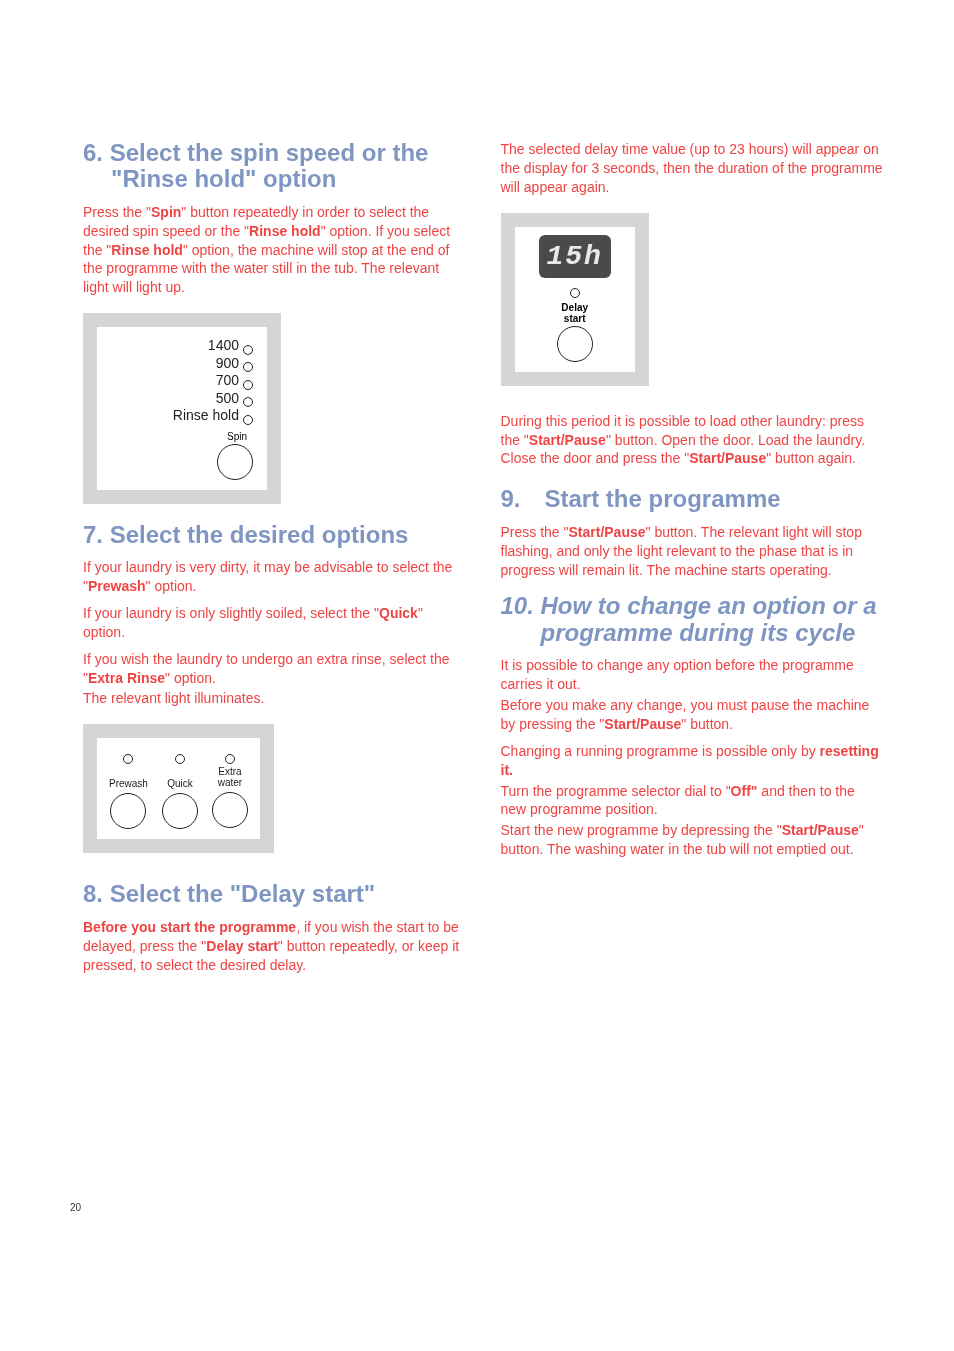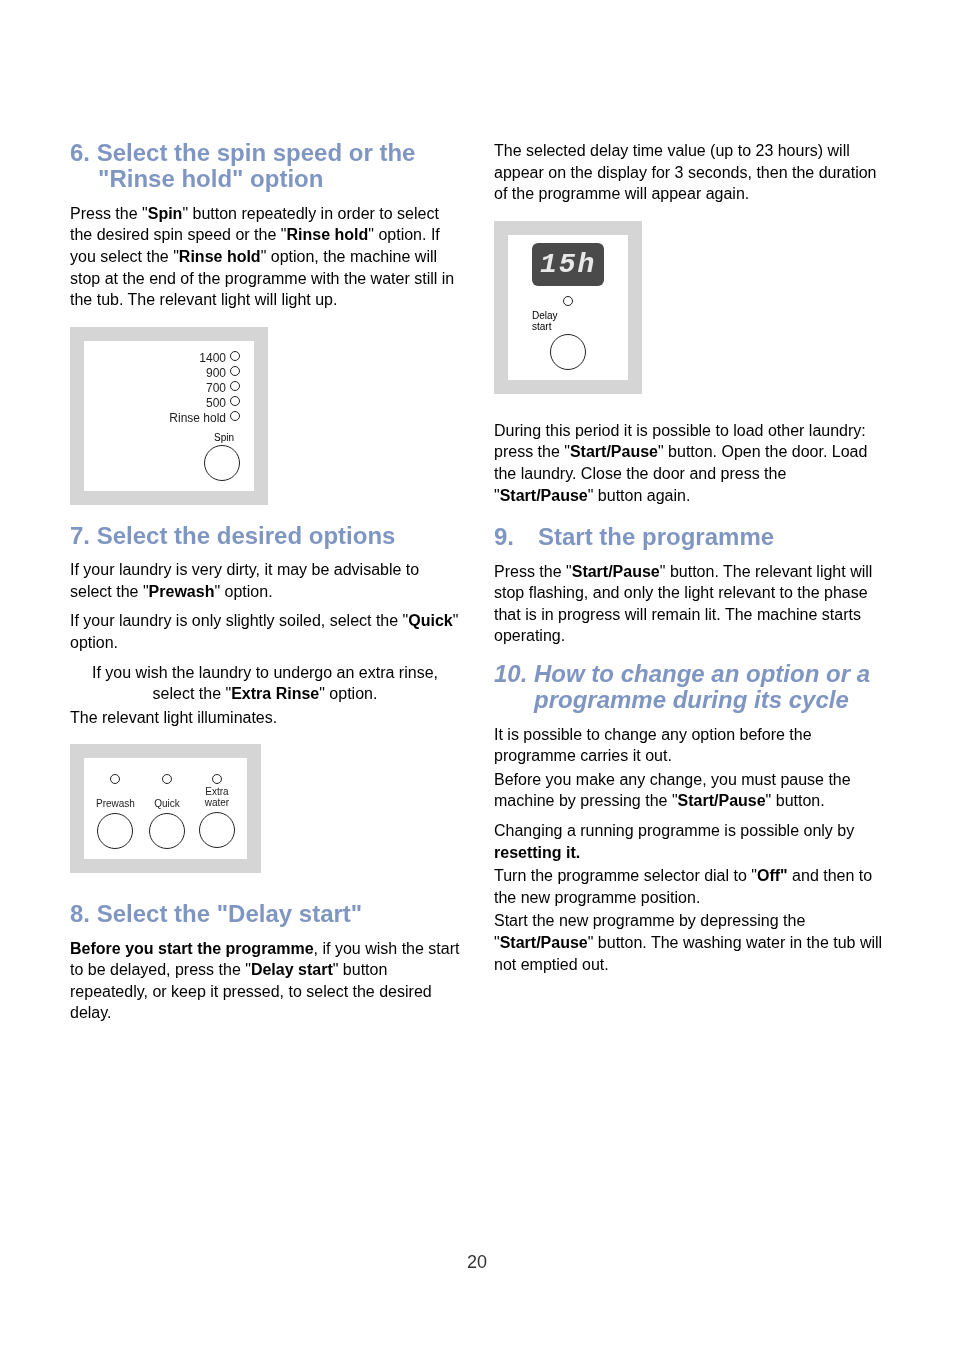--- a/index.html
+++ b/index.html
@@ -9,20 +9,21 @@
     font-family: Arial, Helvetica, sans-serif;
     width: 954px;
   }
   .page {
     padding: 140px 70px 60px 70px;
     box-sizing: border-box;
   }
   .columns {
     display: flex;
     gap: 34px;
+    margin-left: 13px;
   }
   .col {
     width: 390px;
   }
   h2.section {
     color: #7f96c3;
     font-weight: bold;
     font-size: 24px;
     line-height: 1.1;
     margin: 0 0 10px 0;
@@ -34,40 +35,40 @@
   h2.section.indent9 {
     padding-left: 30px;
     text-indent: -30px;
   }
   h2.section.indent10 {
     padding-left: 40px;
     text-indent: -40px;
     font-style: italic;
   }
   p.body {
-    color: #000000;
-    font-size: 16px;
+    color: #ef4444;
+    font-size: 14px;
     line-height: 1.35;
     margin: 0 0 8px 0;
   }
   .figure {
     border: 14px solid #d5d5d5;
     background: #fff;
     display: inline-block;
     margin: 8px 0 18px 0;
   }
   .fig-inner {
     padding: 10px 14px;
   }
   .spin-row {
     display: flex;
-    align-items: flex-start;
+    align-items: flex-end;
     justify-content: flex-end;
     gap: 4px;
-    font-size: 12px;
+    font-size: 14px;
     color: #222;
     line-height: 1.25;
   }
   .spin-row .dot {
     width:8px;height:8px;border:1px solid #222;border-radius:50%;
   }
   .spin-label-right {
     text-align: right;
     width: 100px;
   }
@@ -111,26 +112,25 @@
     letter-spacing: 2px;
     color:#e8e8e8;
     font-style: italic;
     font-weight:bold;
   }
   .dot-single {
     width:8px;height:8px;border:1px solid #222;border-radius:50%;
     margin:4px auto 4px auto;
   }
   .small-label {
-    font-size:10px; text-align:left; line-height:1.1;
+    font-size:10px; text-align:center; line-height:1.1;font-weight:bold;
   }
   .pnum {
-    text-align:center;
     color:#333;
-    font-size:18px;
+    font-size:10px;
     margin-top:220px;
   }
   b{font-weight:bold;}
 </style>
 </head>
 <body>
 
 <div class="page">
   <div class="columns">
 
@@ -170,21 +170,21 @@
         </div>
       </div>
 
       <h2 class="section">7. Select the desired options</h2>
       <p class="body">
         <span>If your laundry is very dirty, it may be advisable to select the "</span><b>Prewash</b><span>" option.</span>
       </p>
       <p class="body">
         <span>If your laundry is only slightly soiled, select the "</span><b>Quick</b><span>" option.</span>
       </p>
-      <p class="body" style="margin-bottom:2px;text-align:center;">
+      <p class="body" style="margin-bottom:2px;">
         <span>If you wish the laundry to undergo an extra rinse, select the "</span><b>Extra Rinse</b><span>" option.</span>
       </p>
       <p class="body">The relevant light illuminates.</p>
 
       <div class="figure">
         <div class="fig-inner" style="padding:16px 12px 10px 12px;">
           <div class="opt-row">
             <div class="opt-item">
               <div class="dot"></div>
               <div style="height:12px;"></div>

